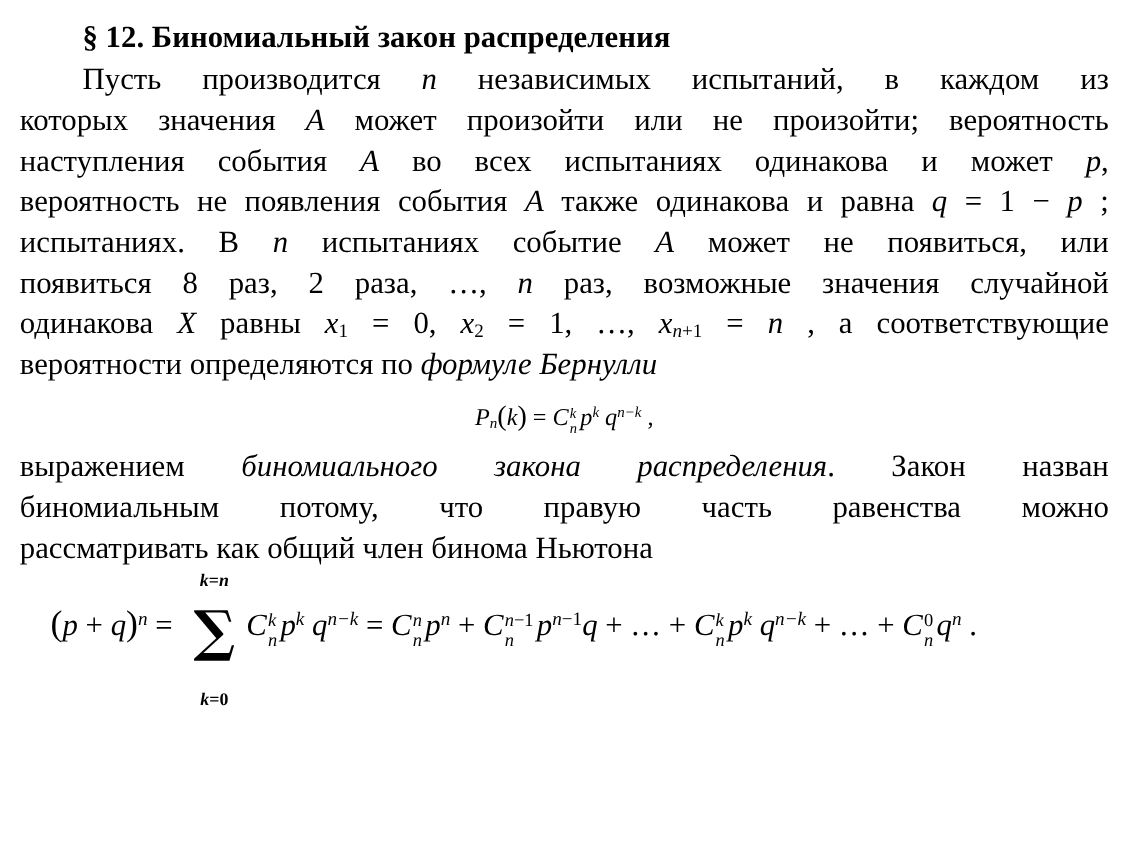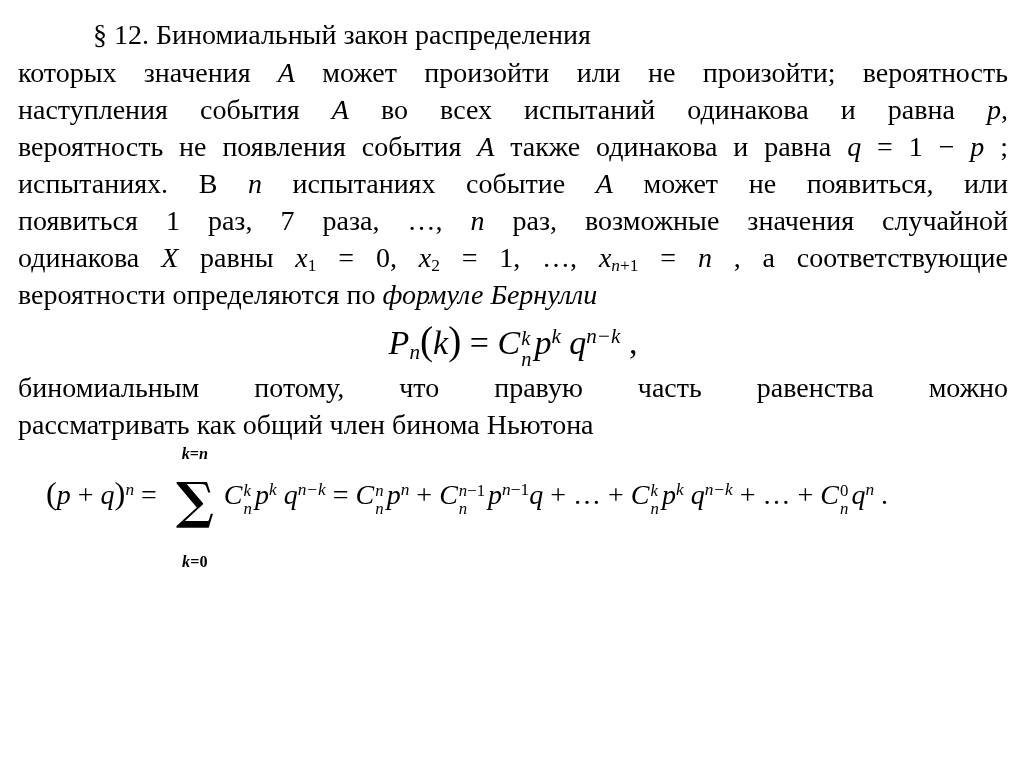--- a/index.html
+++ b/index.html
@@ -5,23 +5,23 @@
   html,body{margin:0;padding:0;}
   body{
     width:1024px;height:767px;
     background:#ffffff;color:#000000;
     font-family:"Liberation Serif","DejaVu Serif",serif;
     font-size:28px;
     overflow:hidden;
   }
   .page{padding:16px 16px 0 18px;}
   .title{
-    font-weight:normal;
+    font-weight:bold;
     line-height:38px;
-    margin-left:75px;
+    margin-left:57px;
     white-space:nowrap;
   }
   .para{margin:0;}
   .line{
     line-height:37px;
     height:37px;
     text-align:justify;
     overflow:hidden;
     white-space:normal;
   }
@@ -31,21 +31,21 @@
   sup,sub{font-size:0.62em;line-height:0;}
   sup{vertical-align:0.52em;}
   sub{vertical-align:-0.22em;}
   .paren{font-size:1.16em;}
   .formula{white-space:nowrap;}
   .formula span{white-space:pre;}
   .f1{
     text-align:center;
     height:56px;
     line-height:56px;
-    font-size:34px;
+    font-size:22px;
   }
   .f2{
     height:100px;
     line-height:100px;
     font-size:28px;
     padding-left:28px;
     text-align:left;
   }
   .stk{
     display:inline-flex;
@@ -80,30 +80,32 @@
   .sum-u{top:-13px;}
   .sum-d{bottom:-11px;}
 </style>
 </head>
 <body>
 
 <div class="page">
   <div class="title">§ 12. Биномиальный закон распределения</div>
 
   <div class="para">
+      <div class="line jst ind"><span>Пусть производится </span><span class="it">n</span><span> независимых испытаний, в каждом из</span></div>
       <div class="line jst"><span>которых значения </span><span class="it">А</span><span> может произойти или не произойти; вероятность</span></div>
-      <div class="line jst"><span>наступления события </span><span class="it">А</span><span> во всех испытаний одинакова и равна </span><span class="it">p</span><span>,</span></div>
+      <div class="line jst"><span>наступления события </span><span class="it">А</span><span> во всех испытаниях одинакова и может </span><span class="it">p</span><span>,</span></div>
       <div class="line jst"><span>вероятность не появления события </span><span class="it">А</span><span> также одинакова и равна </span><span class="it">q</span><span> = 1 − </span><span class="it">p</span><span> ;</span></div>
       <div class="line jst"><span>испытаниях. В </span><span class="it">n</span><span> испытаниях событие </span><span class="it">А</span><span> может не появиться, или</span></div>
-      <div class="line jst"><span>появиться 1 раз, 7 раза, …, </span><span class="it">n</span><span> раз, возможные значения случайной</span></div>
+      <div class="line jst"><span>появиться 8 раз, 2 раза, …, </span><span class="it">n</span><span> раз, возможные значения случайной</span></div>
       <div class="line jst"><span>одинакова </span><span class="it">X</span><span> равны </span><span class="it">x</span><sub><span>1</span></sub><span> = 0, </span><span class="it">x</span><sub><span>2</span></sub><span> = 1, …, </span><span class="it">x</span><sub><span class="it">n</span><span>+1</span></sub><span> = </span><span class="it">n</span><span> , а соответствующие</span></div>
       <div class="line"><span>вероятности определяются по </span><span class="it">формуле Бернулли</span></div>
     </div>
 
   <div class="formula f1"><span class="it">P</span><sub><span class="it">n</span></sub><span class="paren">(</span><span class="it">k</span><span class="paren">)</span><span> = </span><span class="it">C</span><span class="stk"><span class="stk-u"><span class="it">k</span></span><span class="stk-d"><span class="it">n</span></span></span><span class="it">p</span><sup><span class="it">k</span></sup><span> </span><span class="it">q</span><sup><span class="it">n−k</span></sup><span> ,</span></div>
 
   <div class="para">
+      <div class="line jst"><span>выражением </span><span class="it">биномиального закона распределения</span><span>. Закон назван</span></div>
       <div class="line jst"><span>биномиальным потому, что правую часть равенства можно</span></div>
       <div class="line"><span>рассматривать как общий член бинома Ньютона</span></div>
     </div>
 
   <div class="formula f2"><span class="paren">(</span><span class="it">p</span><span> + </span><span class="it">q</span><span class="paren">)</span><sup><span class="it">n</span></sup><span> = </span><span class="sum"><span class="sum-u"><span class="it">k</span><span>=</span><span class="it">n</span></span><span class="sum-s">∑</span><span class="sum-d"><span class="it">k</span><span>=</span><span>0</span></span></span><span class="it">C</span><span class="stk"><span class="stk-u"><span class="it">k</span></span><span class="stk-d"><span class="it">n</span></span></span><span class="it">p</span><sup><span class="it">k</span></sup><span> </span><span class="it">q</span><sup><span class="it">n−k</span></sup><span> = </span><span class="it">C</span><span class="stk"><span class="stk-u"><span class="it">n</span></span><span class="stk-d"><span class="it">n</span></span></span><span class="it">p</span><sup><span class="it">n</span></sup><span> + </span><span class="it">C</span><span class="stk"><span class="stk-u"><span class="it">n</span><span>−1</span></span><span class="stk-d"><span class="it">n</span></span></span><span class="it">p</span><sup><span class="it">n</span><span>−1</span></sup><span class="it">q</span><span> + … + </span><span class="it">C</span><span class="stk"><span class="stk-u"><span class="it">k</span></span><span class="stk-d"><span class="it">n</span></span></span><span class="it">p</span><sup><span class="it">k</span></sup><span> </span><span class="it">q</span><sup><span class="it">n−k</span></sup><span> + … + </span><span class="it">C</span><span class="stk"><span class="stk-u"><span>0</span></span><span class="stk-d"><span class="it">n</span></span></span><span class="it">q</span><sup><span class="it">n</span></sup><span> .</span></div>
 </div>
 
 </body></html>

